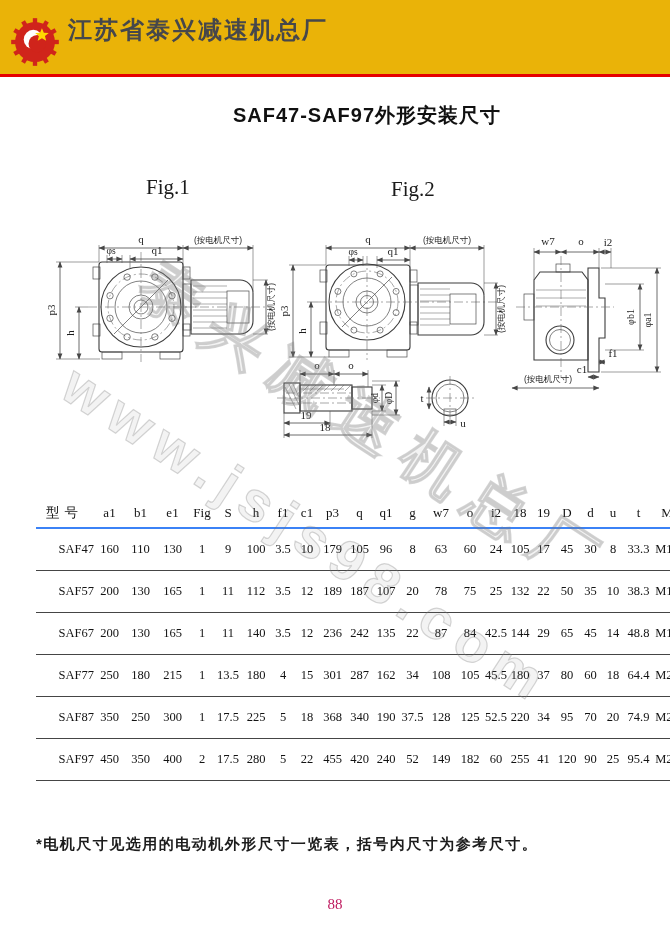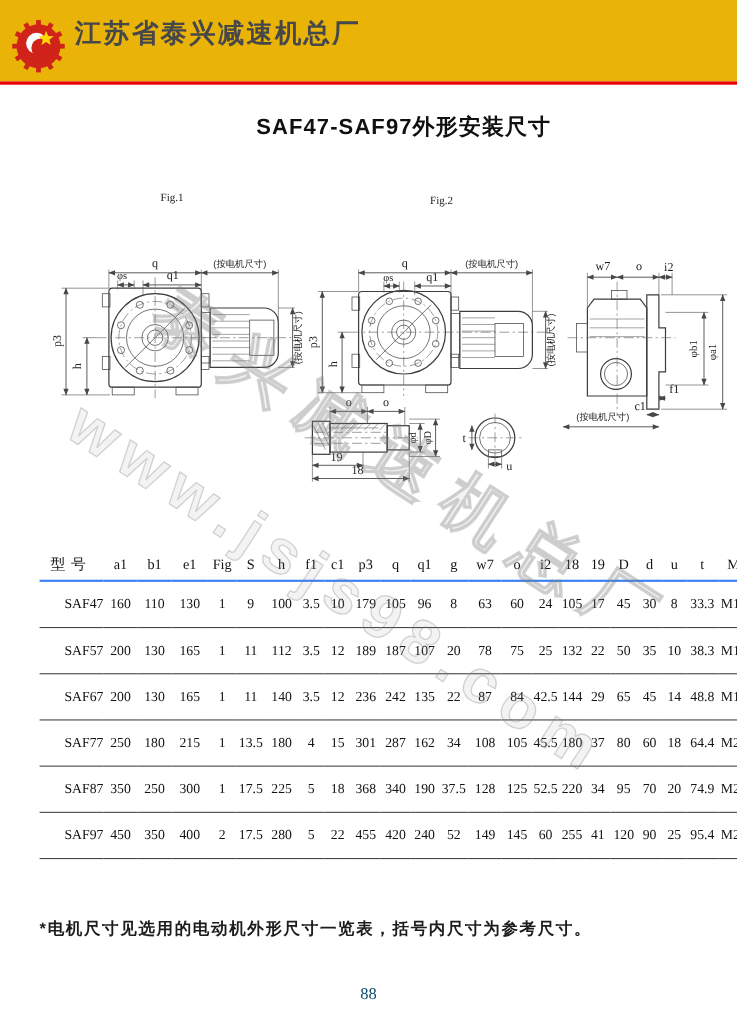--- a/index.html
+++ b/index.html
@@ -20,21 +20,21 @@
     font-family:"Liberation Sans",sans-serif;font-weight:bold;
     font-size:11.5px;color:#4e4f54;letter-spacing:0.6px;white-space:nowrap;
   }
   .red-rule{position:absolute;left:0;top:74px;width:670px;height:3px;background:#e60000;}
   
   .doc-title{
     position:absolute;left:0;top:102px;width:670px;text-align:center;
     font-family:"Liberation Sans",sans-serif;font-weight:bold;
     font-size:20px;color:#101010;letter-spacing:1px;padding-left:32px;
   }
-  .fig-label{position:absolute;font-size:10px;color:#1a1a1a;}
+  .fig-label{position:absolute;font-size:21px;color:#1a1a1a;}
   #fig1-label{left:146px;top:175px;}
   #fig2-label{left:391px;top:177px;}
   
   .wm{
     position:absolute;pointer-events:none;white-space:nowrap;z-index:5;
     font-family:"Liberation Sans",sans-serif;font-weight:bold;
     color:rgba(140,140,140,0.10);
     -webkit-text-stroke:1.2px rgba(120,120,120,0.30);
     transform-origin:0 0;
   }
@@ -59,21 +59,21 @@
   thead th:first-child{text-align:left;padding-left:10px;letter-spacing:5px;font-size:13.5px;}
   tbody td{height:41px;border-bottom:1px solid #454545;text-align:center;
            padding:0;vertical-align:middle;}
   tbody td:first-child{text-align:right;padding-left:10px;}
   
   .footnote{
     position:absolute;left:36px;top:799px;width:610px;
     font-family:"Liberation Sans",sans-serif;font-weight:bold;
     font-size:15px;color:#1c1c1c;letter-spacing:1.5px;margin-top:36px;
   }
-  .page-num{position:absolute;left:0;top:896px;width:670px;text-align:center;font-size:15px;color:#0c4a6e;}
+  .page-num{position:absolute;left:0;top:896px;width:670px;text-align:center;font-size:15px;color:#be185d;}
 </style>
 </head>
 <body>
 
 <div class="header">
   <svg class="logo" viewBox="0 0 60 62">
     <g>
       <rect x="27.5" y="3.5" width="5" height="7" fill="#d0241b" transform="rotate(0 30 31)"></rect>
       <rect x="27.5" y="3.5" width="5" height="7" fill="#d0241b" transform="rotate(30 30 31)"></rect>
       <rect x="27.5" y="3.5" width="5" height="7" fill="#d0241b" transform="rotate(60 30 31)"></rect>
@@ -528,21 +528,21 @@
           <td>2</td>
           <td>17.5</td>
           <td>280</td>
           <td>5</td>
           <td>22</td>
           <td>455</td>
           <td>420</td>
           <td>240</td>
           <td>52</td>
           <td>149</td>
-          <td>145</td>
+          <td>182</td>
           <td>60</td>
           <td>255</td>
           <td>41</td>
           <td>120</td>
           <td>90</td>
           <td>25</td>
           <td>95.4</td>
           <td>M24</td>
         </tr>
       </tbody>

